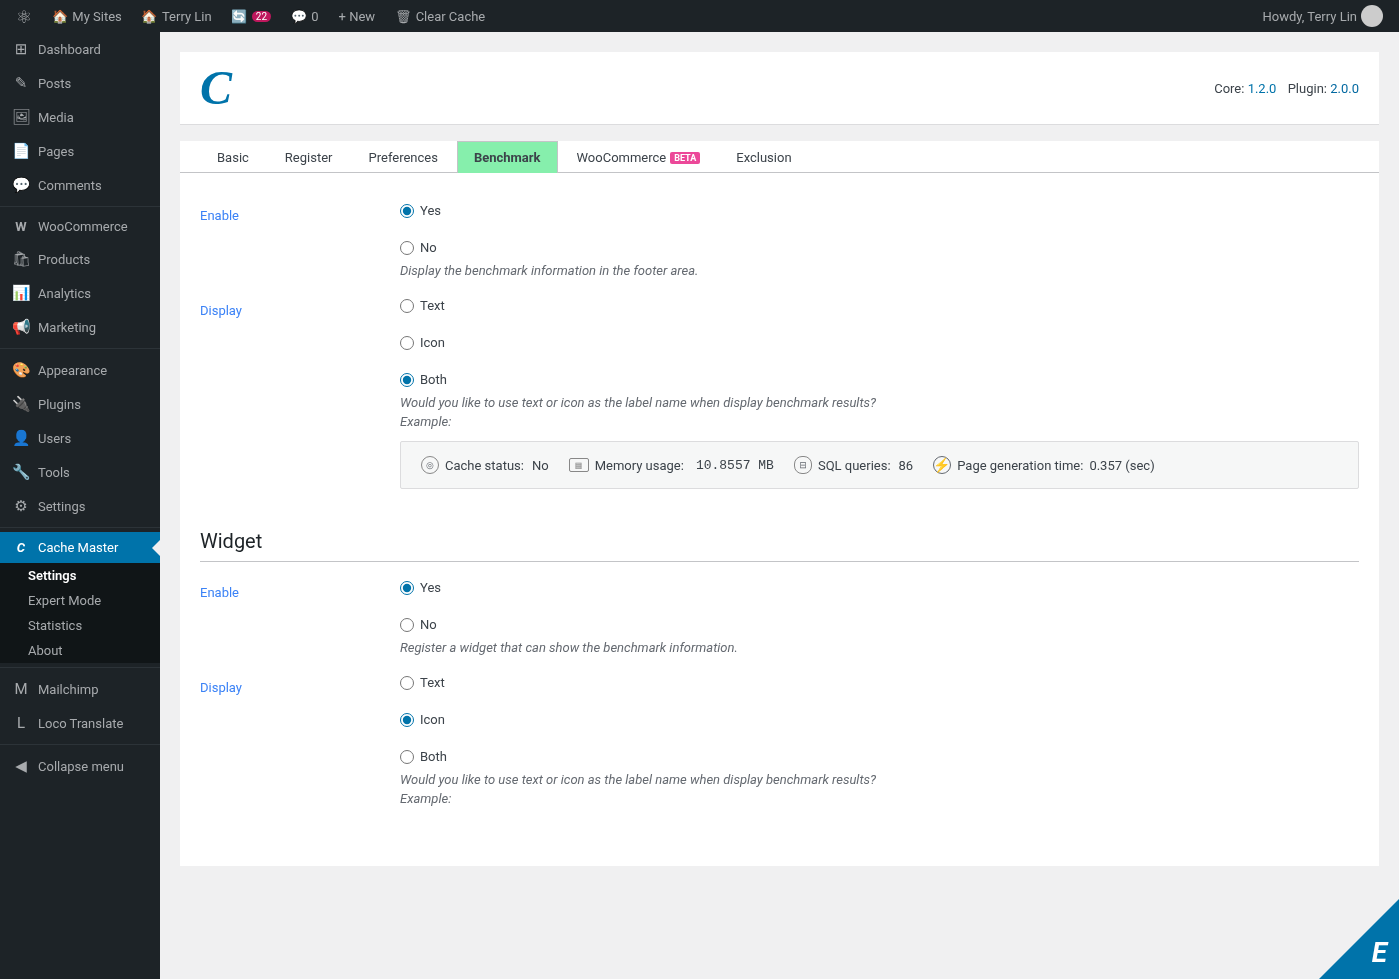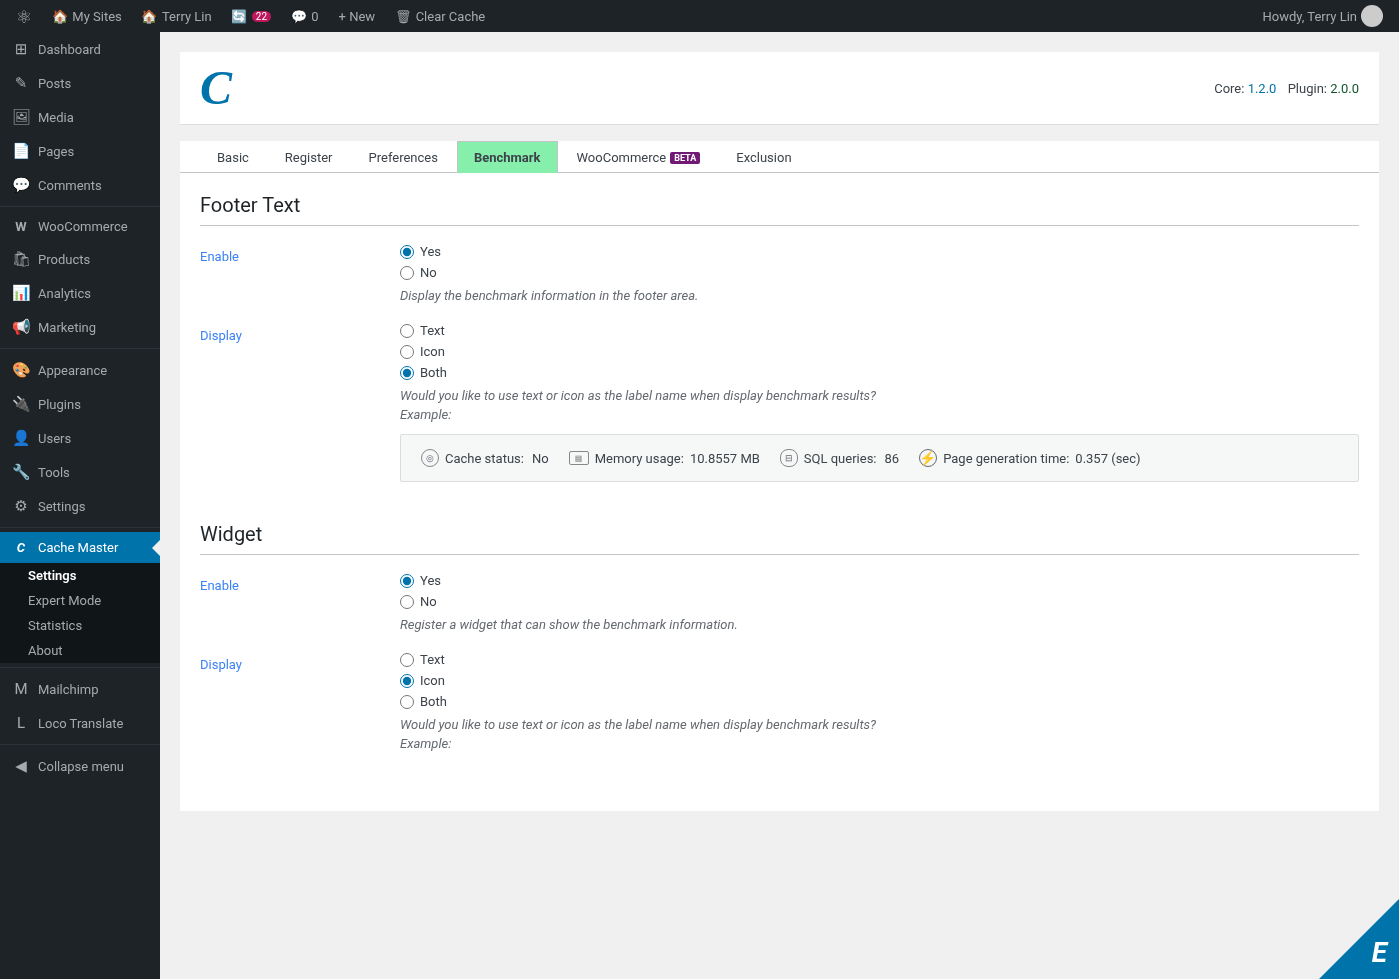--- a/index.html
+++ b/index.html
@@ -104,21 +104,21 @@
     }
     .nav-tab.active {
       background: #86efac;
       border-color: #c3c4c7;
       border-bottom-color: #fff;
       color: #3c434a;
       font-weight: 700;
       align-items: flex-end;
     }
     .beta-badge {
-      background: #701a75;
+      background: #ec4899;
       color: #fff;
       font-size: 9px;
       padding: 1px 4px;
       border-radius: 2px;
       font-weight: 700;
       text-transform: uppercase;
     }
 
     
     .tab-content {
@@ -153,21 +153,21 @@
       padding: 15px 20px 15px 0;
       font-size: 13px;
       color: #3b82f6;
       font-weight: 400;
     }
     .form-table tr td:last-child {
       padding: 10px 0;
     }
 
     
-    .radio-group { display: flex; flex-direction: column; gap: 6px; }
+    .radio-group { display: flex; flex-direction: column; gap: 22px; }
     .radio-option { display: flex; align-items: center; gap: 6px; font-size: 13px; cursor: pointer; }
     .radio-option input[type="radio"] { accent-color: #0073aa; width: 14px; height: 14px; cursor: pointer; }
     .field-description {
       font-style: italic;
       color: #646970;
       margin-top: 8px;
       font-size: 13px;
     }
 
     
@@ -350,21 +350,21 @@
     <div class="wrap">
 
       <div class="plugin-header">
         <div class="plugin-logo">
           <span class="logo-c" style="color:#0073aa;font-size:48px;font-family:Georgia,serif;font-style:italic;font-weight:bold;">C</span>
         </div>
         <div class="version-info">
           <span>Core:</span>
           <a href="#" style="color:#0073aa;text-decoration:none;margin-right:8px;">1.2.0</a>
           <span>Plugin:</span>
-          <a href="#" style="color:#14532d;text-decoration:none;">2.0.0</a>
+          <a href="#" style="color:#0369a1;text-decoration:none;">2.0.0</a>
         </div>
       </div>
 
       <div class="nav-tab-wrapper">
         <div class="nav-tab">
           <span>Basic</span>
         </div>
         <div class="nav-tab">
           <span>Register</span>
         </div>
@@ -379,21 +379,20 @@
           <span class="beta-badge">BETA</span>
         </div>
         <div class="nav-tab">
           <span>Exclusion</span>
         </div>
       </div>
 
       <div class="tab-content">
 
         <div class="settings-section">
-          <h2 class="section-title">Footer Text</h2>
 
           <table class="form-table">
             <tbody>
                 <tr>
               <td>
                 <span>Enable</span>
               </td>
               <td>
                 <div class="radio-group">
                   <label class="radio-option">
@@ -436,21 +435,21 @@
                   <div class="preview-item">
                     <div class="preview-icon" style="border-radius:50%;border:1.5px solid #888;width:18px;height:18px;display:flex;align-items:center;justify-content:center;font-size:9px;">◎</div>
                     <span>Cache status:</span>
                     <span style="margin-left:2px;">No</span>
                   </div>
                   <div class="preview-item">
                     <div class="preview-icon" style="border:1.5px solid #888;border-radius:2px;width:20px;height:14px;display:flex;align-items:center;justify-content:center;">
                       <span style="font-size:8px;color:#888;">▦</span>
                     </div>
                     <span>Memory usage:</span>
-                    <span style="margin-left:0;">10.8557 MB</span>
+                    <span style="margin-left:6px;font-family:Liberation Mono, monospace;">10.8557 MB</span>
                   </div>
                   <div class="preview-item">
                     <div class="preview-icon" style="border:1.5px solid #888;border-radius:8px;width:18px;height:18px;display:flex;align-items:center;justify-content:center;font-size:9px;">⊟</div>
                     <span>SQL queries:</span>
                     <span style="margin-left:2px;">86</span>
                   </div>
                   <div class="preview-item">
                     <div class="preview-icon" style="width:18px;height:18px;display:flex;align-items:center;justify-content:center;font-size:14px;">⚡</div>
                     <span>Page generation time:</span>
                     <span style="margin-left:0;">0.357 (sec)</span>

